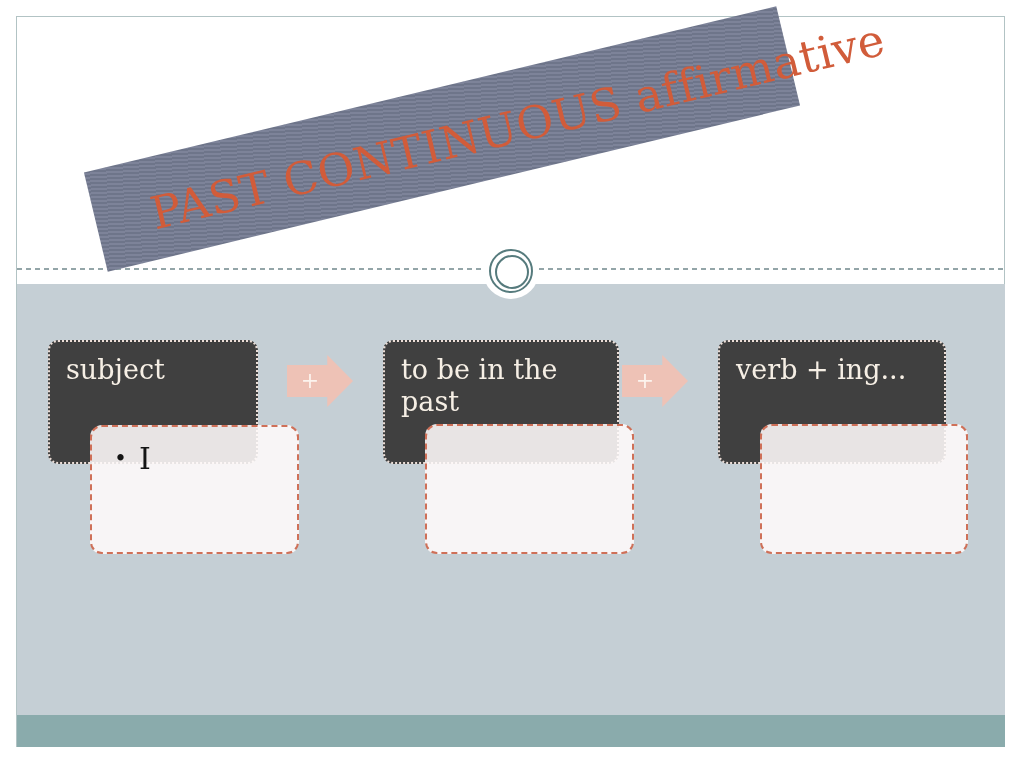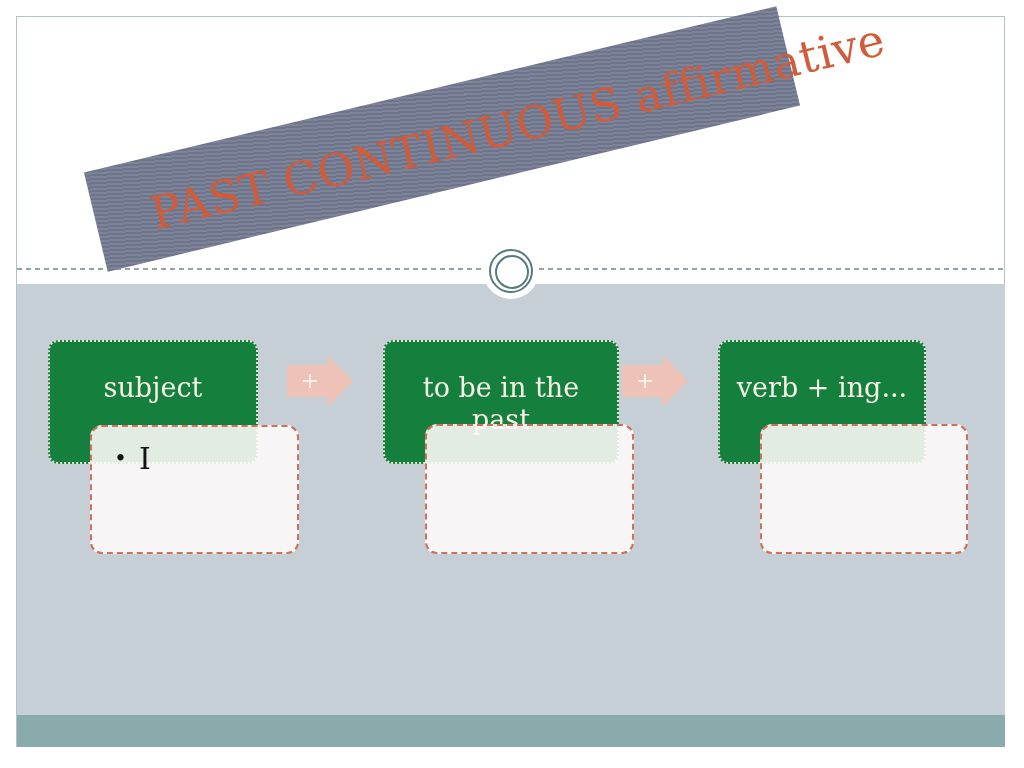--- a/index.html
+++ b/index.html
@@ -49,24 +49,23 @@
     background:repeating-linear-gradient(190deg,#7d8399 0 2px,#6e758a 2px 4px);
     z-index:6;display:flex;align-items:center;box-sizing:border-box;
     padding:10px 0 0 56px;
   }
   .banner-title{
     font-size:45px;color:#d15c3a;letter-spacing:0.5px;white-space:nowrap;
   }
   
   .label-box{
     position:absolute;box-sizing:border-box;border-radius:10px;
-    background:#15803d;border:2px dotted rgba(255,240,232,0.9);
-    color:#f6efe5;font-size:27px;line-height:1.2;padding:30px 16px;
+    background:#404040;border:2px dotted rgba(255,240,232,0.9);
+    color:#f6efe5;font-size:27px;line-height:1.2;padding:12px 16px;
     z-index:7;
-    text-align:center;
   }
   .content-box{
     position:absolute;box-sizing:border-box;border-radius:12px;
     background:rgba(255,250,250,0.88);border:2px dashed #cf7058;
     z-index:8;
   }
   .bullet-row{
     display:flex;align-items:baseline;padding:14px 0 0 22px;
     color:#141414;
   }
@@ -83,21 +82,21 @@
     text-align:center;color:#fcf4ee;font-size:22px;
     font-family:"DejaVu Serif","Liberation Serif",serif;
   }
   
   .box1-label{left:48px;top:340px;width:210px;height:124px;}
   .box1-content{left:90px;top:425px;width:209px;height:129px;}
   .arrow1{left:287px;top:355px;}
   .box2-label{left:383px;top:340px;width:236px;height:124px;}
   .box2-content{left:425px;top:424px;width:209px;height:130px;}
   .arrow2{left:622px;top:355px;}
-  .box3-label{left:718px;top:340px;width:208px;height:124px;}
+  .box3-label{left:718px;top:340px;width:228px;height:124px;}
   .box3-content{left:760px;top:424px;width:208px;height:130px;}
 </style>
 </head>
 <body>
 
 <div class="stage">
 
   <div class="frame"></div>
 
   <div class="body-panel"></div>

